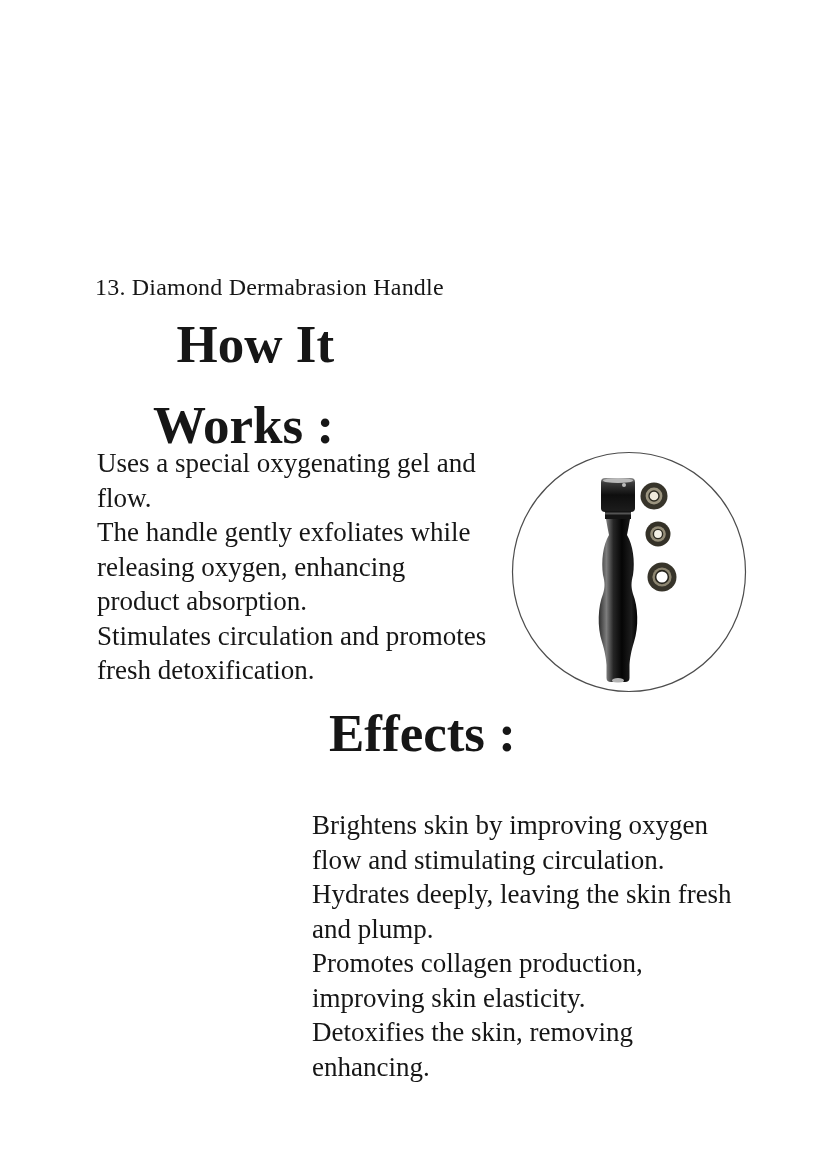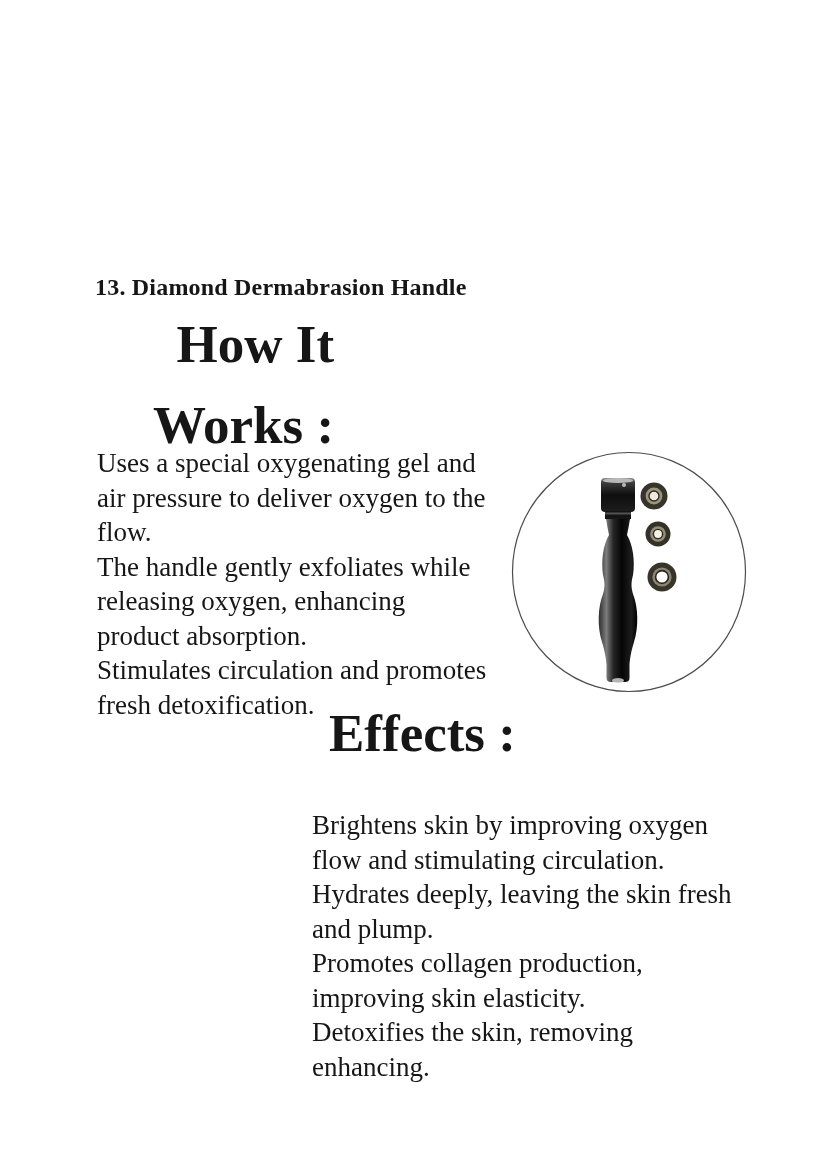--- a/index.html
+++ b/index.html
@@ -16,21 +16,21 @@
     font-family: "Liberation Serif", "DejaVu Serif", serif;
     color: #161616;
   }
   .abs { position: absolute; }
   .nowrap { white-space: nowrap; }
 
   .section-heading {
     left: 95px;
     top: 272px;
     font-size: 24px;
-    font-weight: bold;
+    font-weight: normal;
     line-height: 30px;
     letter-spacing: 0.2px;
   }
   .big-title {
     font-size: 53px;
     font-weight: bold;
     line-height: 81px;
   }
   #hiw-title  { left: 153px; top: 304px; text-align: right; }
   #eff-title  { left: 329px; top: 693px; }
@@ -56,21 +56,20 @@
 
   <div class="abs section-heading nowrap">13. Diamond Dermabrasion Handle</div>
 
   <div class="abs big-title nowrap" id="hiw-title">
     <div>How It</div>
     <div>Works :</div>
   </div>
 
   <div class="abs body-text nowrap" id="hiw-body">
     <div>Uses a special oxygenating gel and</div>
-    <div>air pressure to deliver oxygen to the</div>
     <div>flow.</div>
     <div>The handle gently exfoliates while</div>
     <div>releasing oxygen, enhancing</div>
     <div>product absorption.</div>
     <div>Stimulates circulation and promotes</div>
     <div>fresh detoxification.</div>
   </div>
 
   <svg class="abs" id="product-photo" viewBox="0 0 236 242" role="img" aria-label="Black diamond dermabrasion handle with three round diamond tips inside a circular frame">
     <defs>

